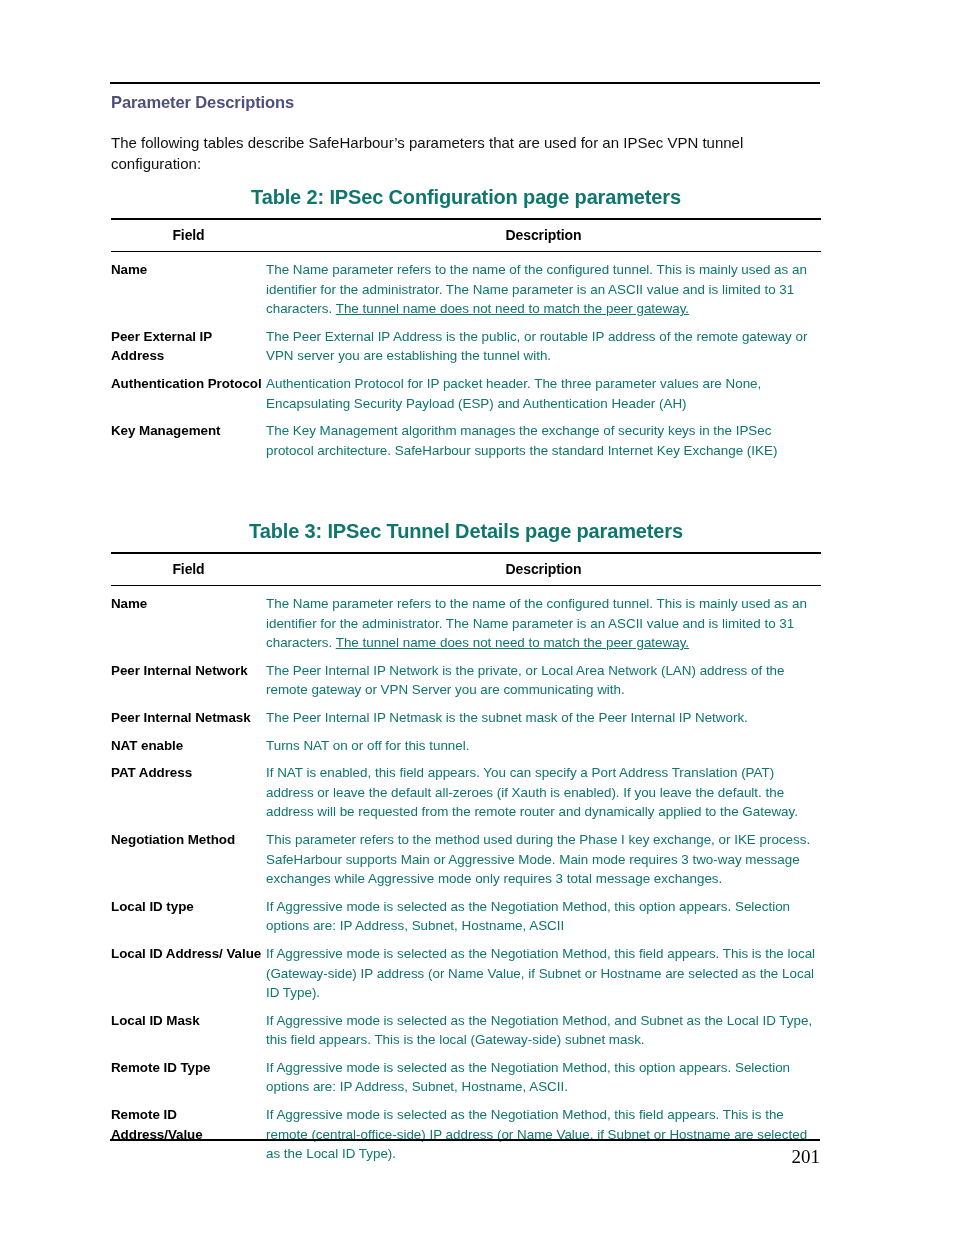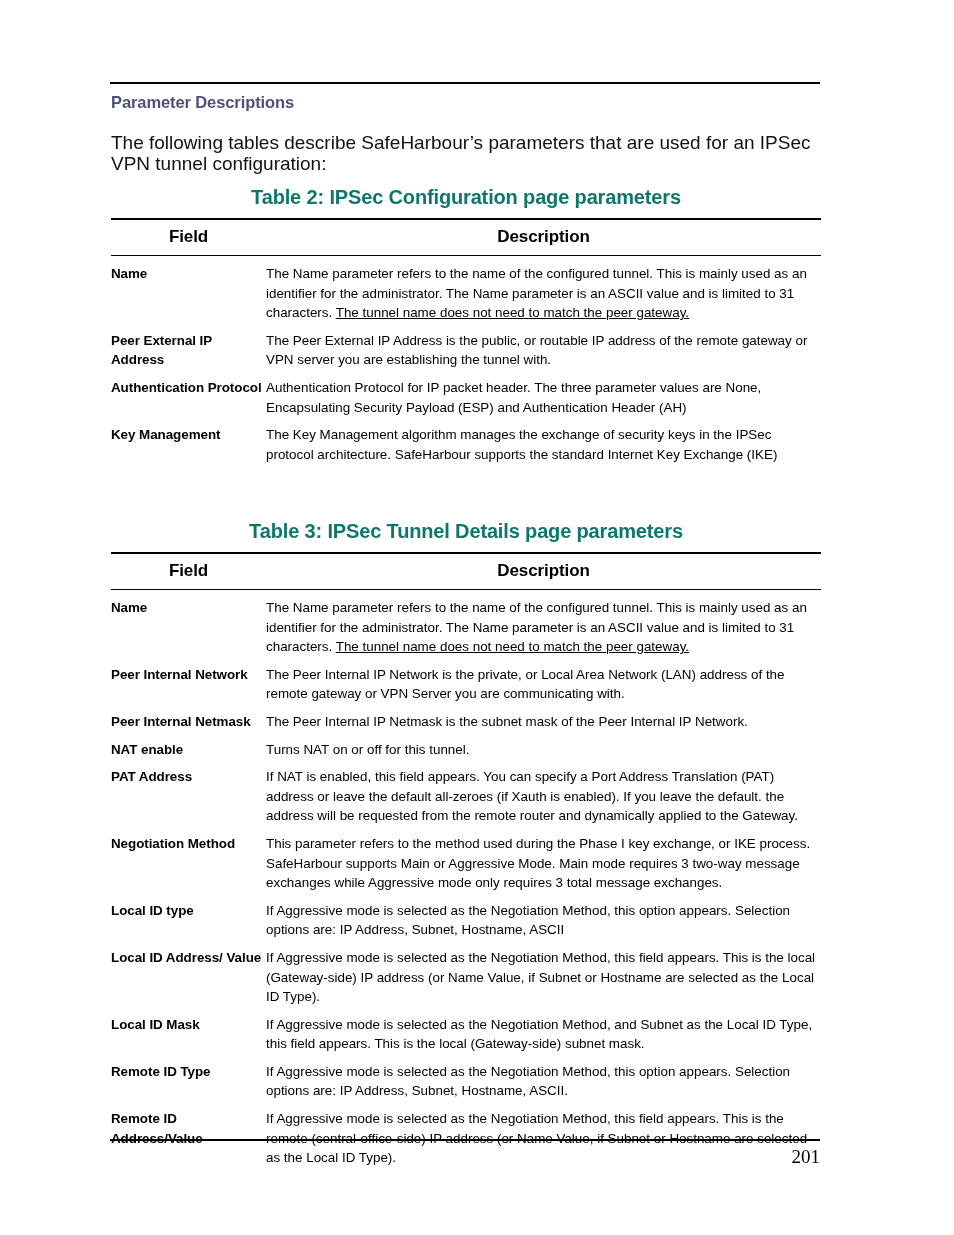--- a/index.html
+++ b/index.html
@@ -48,21 +48,21 @@
     font-size: 16.5px;
     font-weight: bold;
     letter-spacing: -0.1px;
     color: #4f4f7d;
   }
   .intro {
     position: absolute;
     left: 111px;
     top: 132px;
     width: 710px;
-    font-size: 19px;
+    font-size: 15px;
     line-height: 21px;
     color: #111;
   }
 
   
   .table-block {
     position: absolute;
     left: 111px;
     width: 710px;
   }
@@ -75,21 +75,21 @@
     color: #0f766e;
   }
   table.param {
     border-collapse: collapse;
     width: 710px;
     table-layout: fixed;
   }
   table.param thead th {
     border-top: 2px solid #000;
     border-bottom: 1px solid #000;
-    font-size: 17px;
+    font-size: 14px;
     font-weight: bold;
     text-align: center;
     padding: 7px 0 8px 0;
     letter-spacing: -0.1px;
   }
   table.param th.col-field { width: 155px; }
   table.param th.col-desc  { width: 555px; }
 
   table.param td {
     vertical-align: top;
@@ -101,21 +101,21 @@
   table.param tbody tr td { padding-top: 8px; }
   td.field {
     font-weight: bold;
     padding-left: 15px;
     padding-right: 8px;
     letter-spacing: -0.05px;
   }
   td.desc {
     padding-left: 4px;
     padding-right: 6px;
-    color: #000000;
+    color: #0f766e;
   }
   .u { text-decoration: underline; }
   .pline { display: block; }
   .pline + .pline { margin-top: 0; }
 
   
   .page-number {
     position: absolute;
     left: 0;
     top: 1146px;

